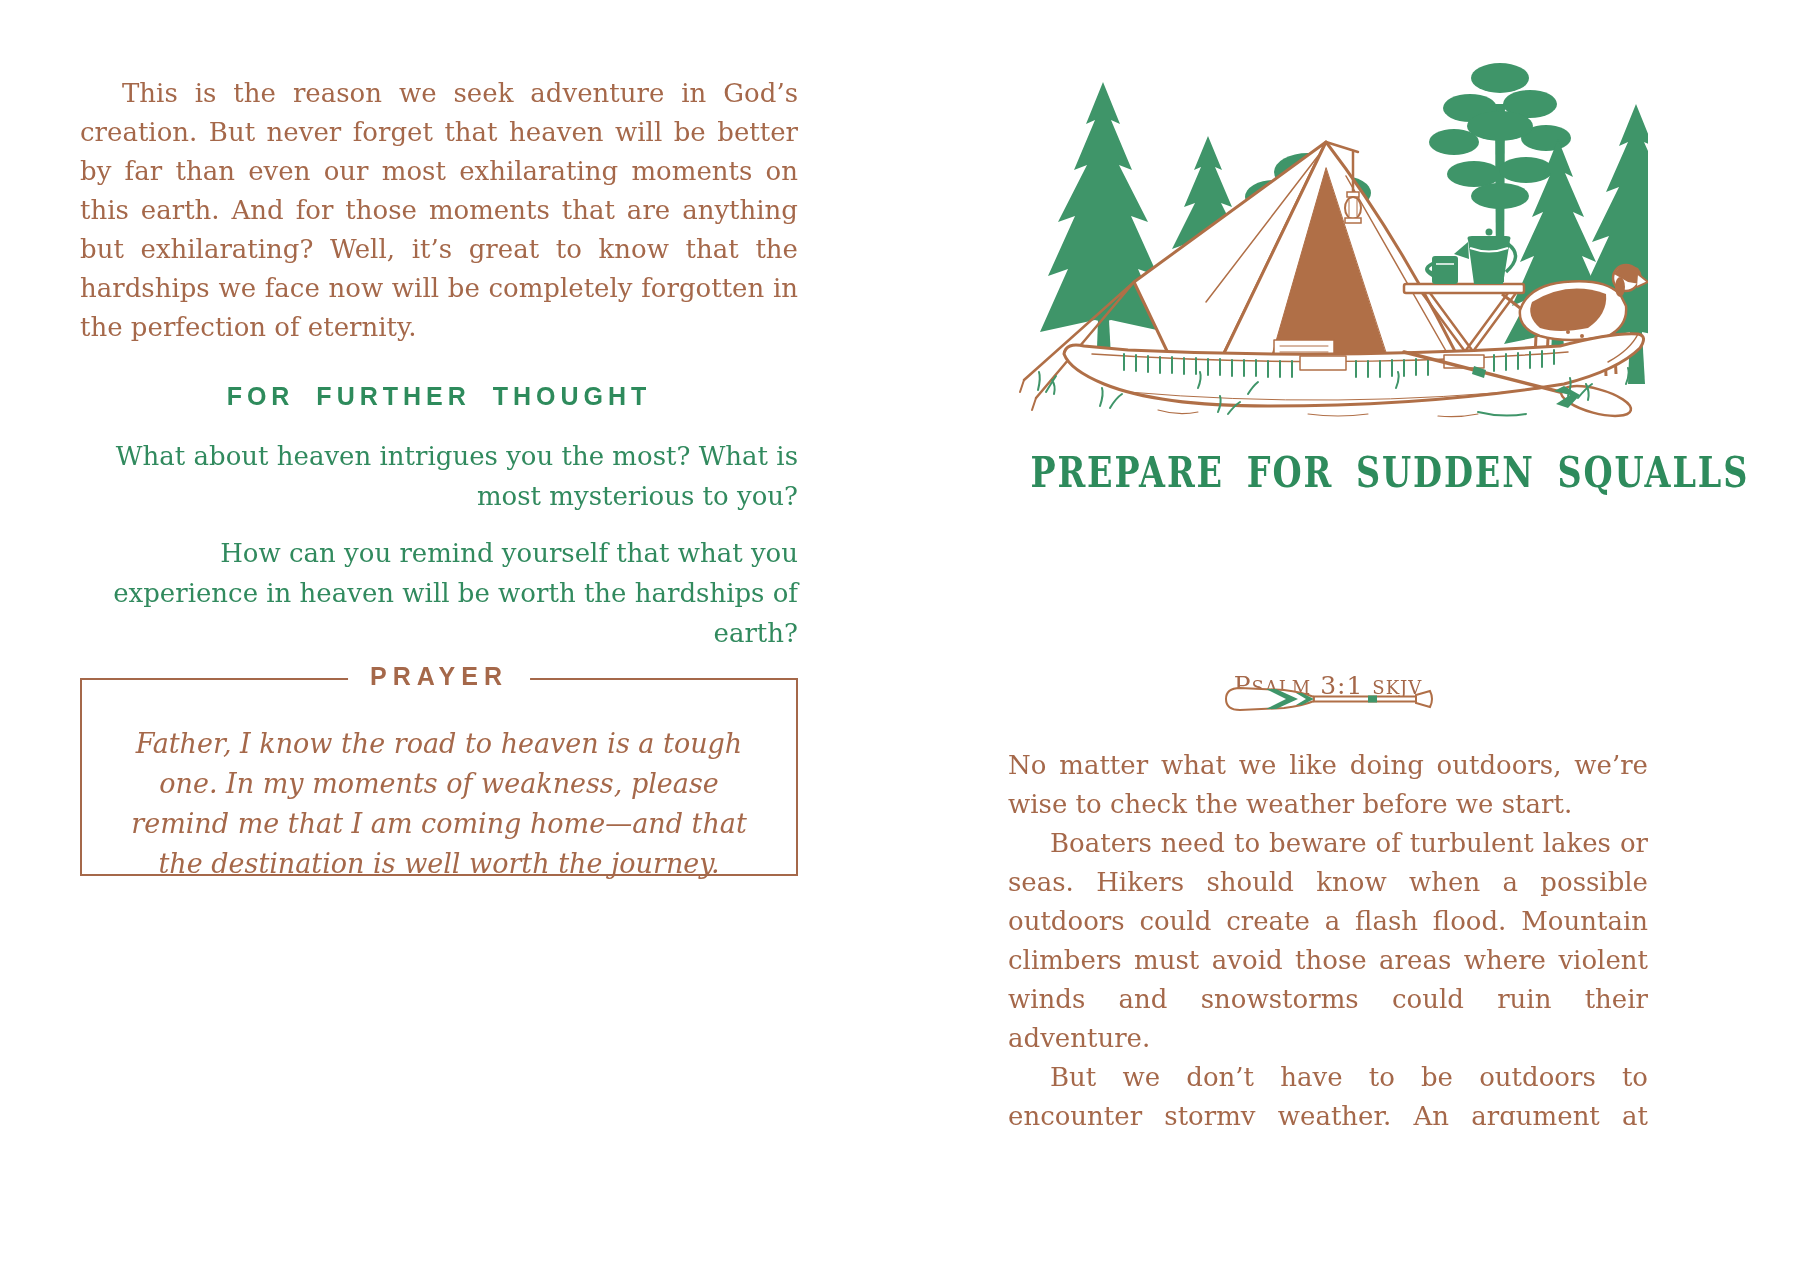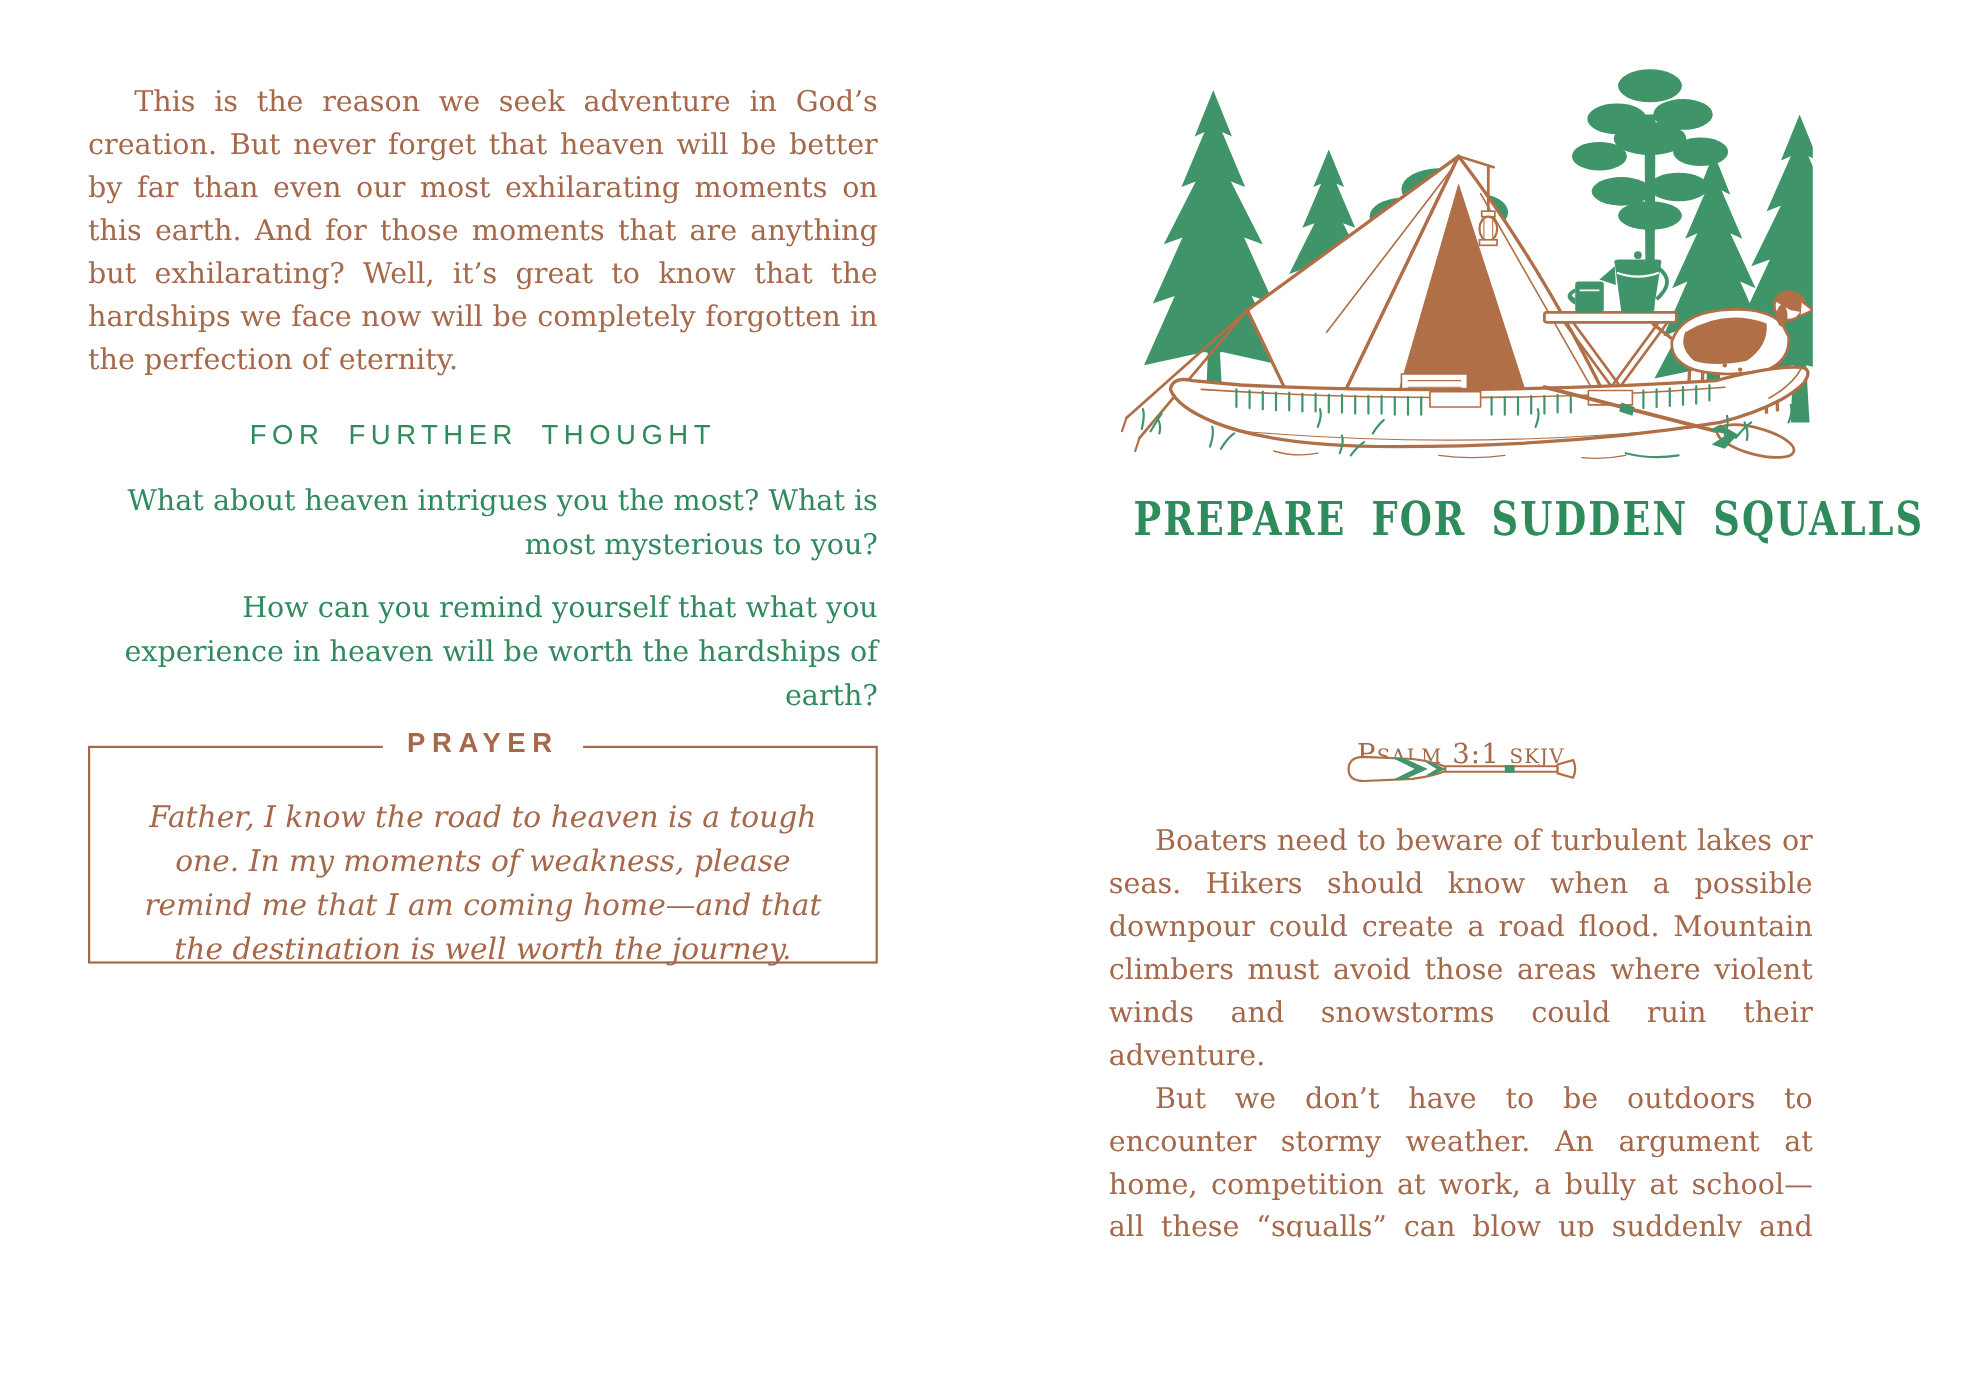--- a/index.html
+++ b/index.html
@@ -7,21 +7,21 @@
           font-family:"DejaVu Serif",serif;padding-left:24px;}
   .page{position:absolute;top:0;height:1262px;}
   #page-left{left:80px;width:718px;}
   #page-right{left:1008px;width:640px;}
   .abs{position:absolute;left:0;width:100%;}
 
   
   .body-text{color:#a5684a;font-size:26px;line-height:39px;text-align:justify;}
   .indent{text-indent:42px;}
   .section-heading{top:382px;text-align:center;color:#2e8b5c;
-      font-family:"Liberation Sans",sans-serif;font-weight:normal;font-size:25px;
+      font-family:"Liberation Sans",sans-serif;font-weight:bold;font-size:25px;
       letter-spacing:5px;word-spacing:10px;}
   .question{color:#318a5e;font-size:26px;line-height:40px;text-align:right;}
   #q1{top:436px;} #q2{top:533px;}
   #para1{top:74px;}
   #prayer-box{top:678px;height:198px;border:2.5px solid #a5684a;box-sizing:border-box;}
   #prayer-heading{position:absolute;top:-18px;left:50%;transform:translateX(-50%);
       background:#fff;padding:0 22px;color:#a5684a;white-space:nowrap;
       font-family:"Liberation Sans",sans-serif;font-weight:bold;font-size:25px;
       letter-spacing:6px;}
   #prayer-text{position:absolute;top:44px;left:42px;right:42px;text-align:center;
@@ -195,20 +195,21 @@
         <path d="M8,17 Q8,6 22,6 L66,8 Q84,10 96,15 L96,19 Q84,24 66,26 L22,28 Q8,28 8,17 Z" fill="#fff" stroke="#b06f47" stroke-width="2"></path>
         <path d="M48,7 L68,17 L48,27 L58,27 L80,17 L58,7 Z" fill="#3f9569"></path>
         <path d="M78,11 L88,17 L78,23 L84,23 L96,17 L84,11 Z" fill="#3f9569"></path>
         <path d="M96,14.5 L198,14.5 L198,19.5 L96,19.5 Z" fill="#fff" stroke="#b06f47" stroke-width="1.8"></path>
         <rect x="150" y="13.5" width="9" height="7" fill="#3f9569"></rect>
         <path d="M198,13 L212,9 Q216,17 212,25 L198,21 Z" fill="#fff" stroke="#b06f47" stroke-width="2"></path>
       </svg>
     </div>
 
     <div id="body-right" class="abs body-text">
-      <p class="indent">Boaters need to beware of turbulent lakes or seas. Hikers should know when a possible downpour could create a road flood. Mountain climbers must avoid those areas where violent winds and snowstorms could ruin their adventure.</p>
+      <p>No matter what we like doing outdoors, we’re wise to check the weather before we start.</p>
+      <p class="indent">Boaters need to beware of turbulent lakes or seas. Hikers should know when a possible outdoors could create a flash flood. Mountain climbers must avoid those areas where violent winds and snowstorms could ruin their adventure.</p>
       <p class="indent">But we don’t have to be outdoors to encounter stormy weather. An argument at home, competition at work, a bully at school—all these “squalls” can blow up suddenly and create difficult, dangerous situations for us.</p>
       <p class="indent">We can be thankful we have an escape. By prayer and the</p>
     </div>
 
     <div class="abs page-number">16</div>
   </div>
 </div>
 
 </body></html>

